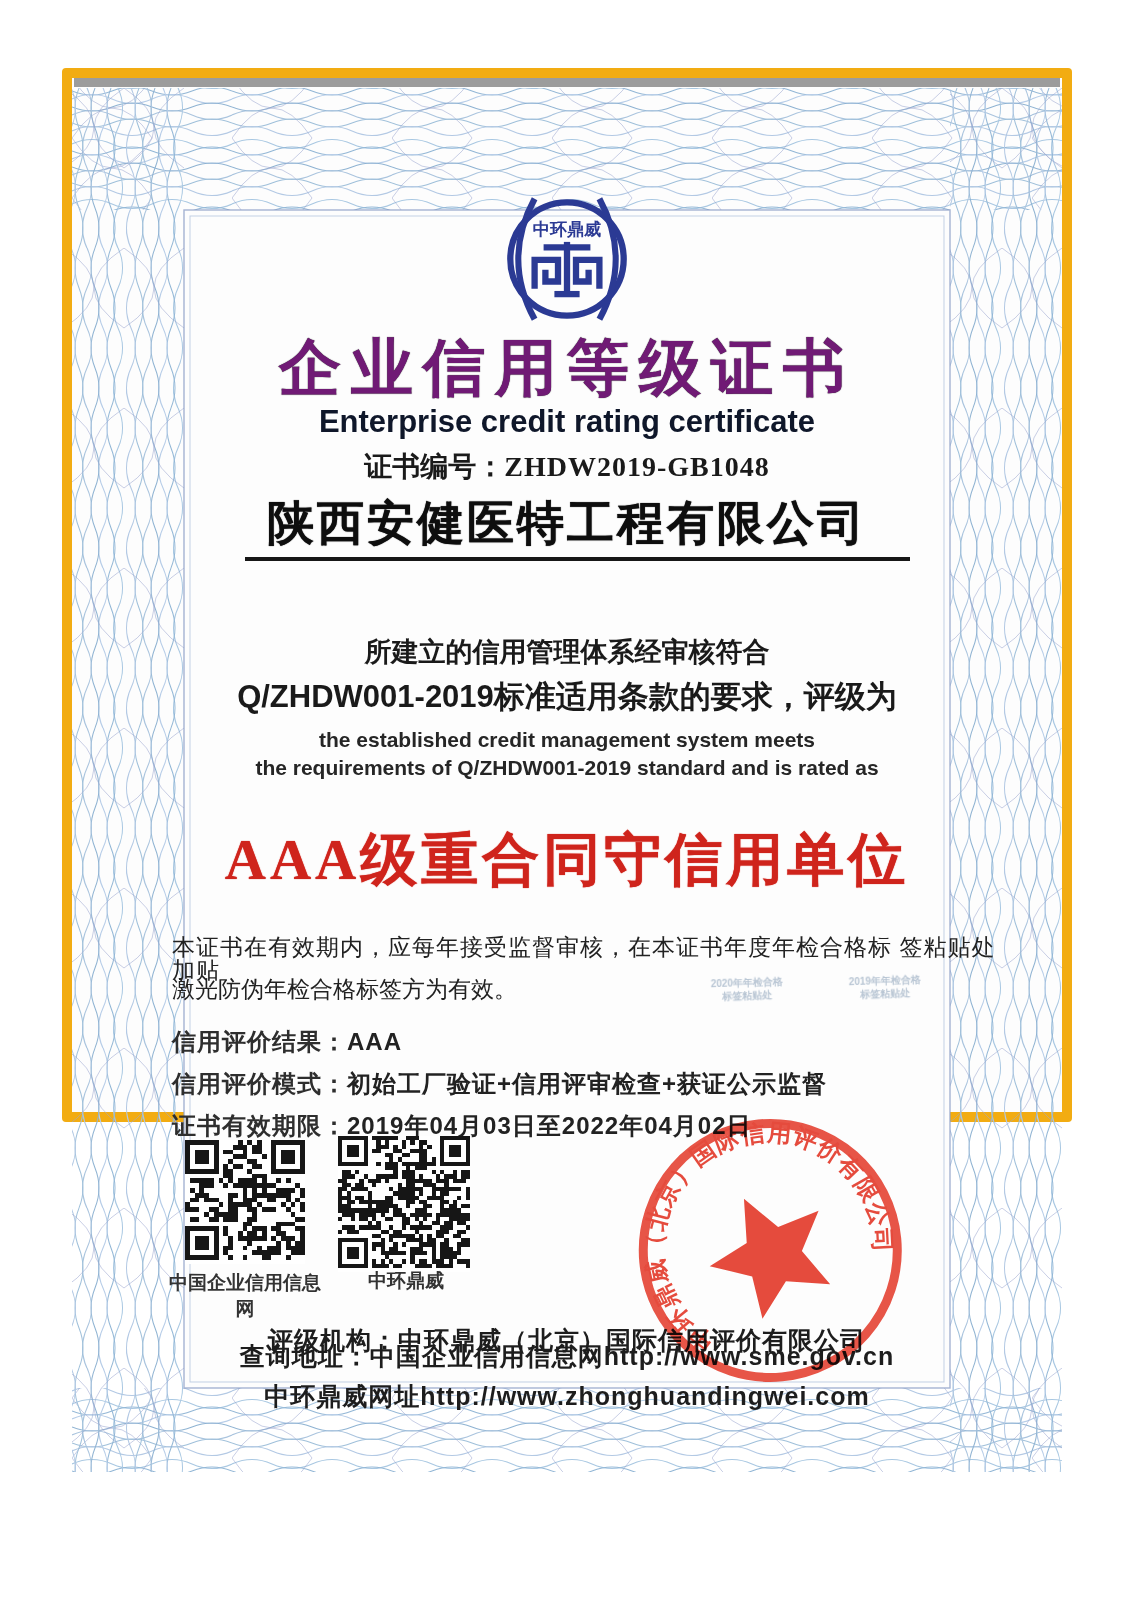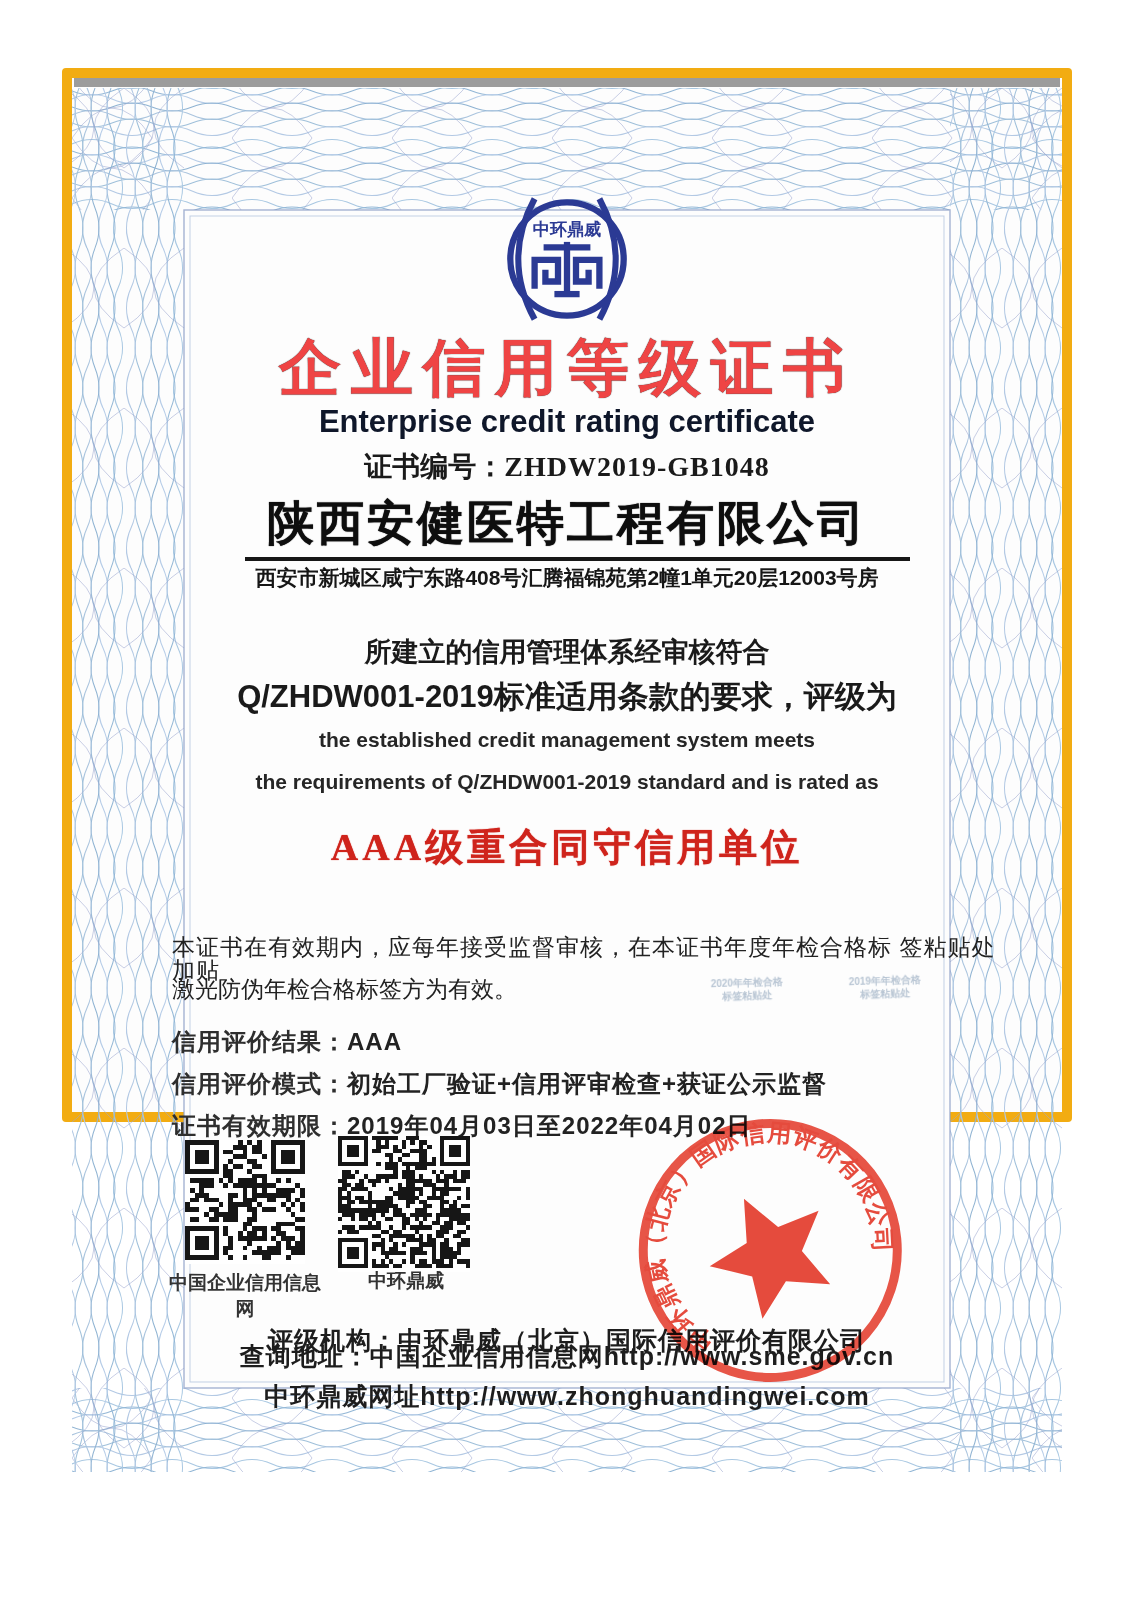--- a/index.html
+++ b/index.html
@@ -16,37 +16,37 @@
     position:absolute; left:2px; top:0; width:986px; height:9px;
     background:#9c9c9c; z-index:2;
   }
   .gborder { position:absolute; left:0; top:0; z-index:1; }
   .content { position:absolute; left:0; top:0; width:990px; height:1394px; z-index:3; }
   .centered { position:absolute; left:0; width:100%; text-align:center; }
 
   .logo-wrap { top:102px; }
   .title {
     top:248px; font-size:62px; font-weight:900; letter-spacing:10px;
-    color:#ef4444; text-shadow:0 0 1px #121212;
+    color:#701a75; text-shadow:0 0 1px #121212;
   }
   .subtitle { top:326px; font-size:31px; font-weight:700; color:#0f172a; }
   .certno { top:370px; font-size:28px; font-weight:800; }
   .certno .val { font-family:"Liberation Serif","DejaVu Serif",serif; letter-spacing:1px; }
   .company {
     top:414px; font-size:47px; font-weight:900; letter-spacing:3px; color:#0e0e0e;
     text-shadow:0 0 1px #0e0e0e;
   }
   .company-line { position:absolute; left:173px; top:479px; width:665px; height:4px; background:#171717; }
   .address { top:486px; font-size:21px; font-weight:800; color:#161616; }
   .stmt1 { top:556px; font-size:27px; font-weight:800; }
   .stmt2 { top:598px; font-size:31px; font-weight:800; }
   .en1 { top:650px; font-size:21px; font-weight:700; color:#262626; }
-  .en2 { top:678px; font-size:21px; font-weight:700; color:#262626;margin-top:14px; }
+  .en2 { top:678px; font-size:21px; font-weight:700; color:#262626; }
   .rating {
-    top:744px; font-size:38px; font-weight:900; color:#cf241c; letter-spacing:4px;
+    top:744px; font-size:57px; font-weight:900; color:#cf241c; letter-spacing:4px;
     font-family:"Liberation Serif","DejaVu Serif",serif; text-shadow:0 0 1px #cf241c;
   }
   .note { position:absolute; left:100px; width:846px; font-size:23px; color:#222; line-height:1.0; }
   .note1 { top:858px; letter-spacing:1px; }
   .note2 { top:900px; }
   .stamp {
     position:absolute; width:150px; text-align:center; font-size:10px; line-height:13px;
     color:#b9c6d4; filter:blur(.4px); transform:rotate(-2deg); font-weight:700;
   }
   .stamp1 { left:600px; top:898px; }
@@ -119,21 +119,20 @@
       </svg>
     </div>
 
     <div class="centered title">企业信用等级证书</div>
     <div class="centered subtitle">Enterprise credit rating certificate</div>
 
     <div class="centered certno"><span>证书编号：</span><span class="val">ZHDW2019-GB1048</span></div>
 
     <div class="centered company">陕西安健医特工程有限公司</div>
     <div class="company-line"></div>
-    <div class="centered address">西安市新城区咸宁东路408号汇腾福锦苑第2幢1单元20层12003号房</div>
 
     <div class="centered stmt1">所建立的信用管理体系经审核符合</div>
     <div class="centered stmt2">Q/ZHDW001-2019标准适用条款的要求，评级为</div>
     <div class="centered en1">the established credit management system meets</div>
     <div class="centered en2">the requirements of Q/ZHDW001-2019 standard and is rated as</div>
 
     <div class="centered rating">AAA级重合同守信用单位</div>
 
     <div class="note note1">本证书在有效期内，应每年接受监督审核，在本证书年度年检合格标 签粘贴处加贴</div>
     <div class="note note2">激光防伪年检合格标签方为有效。</div>

